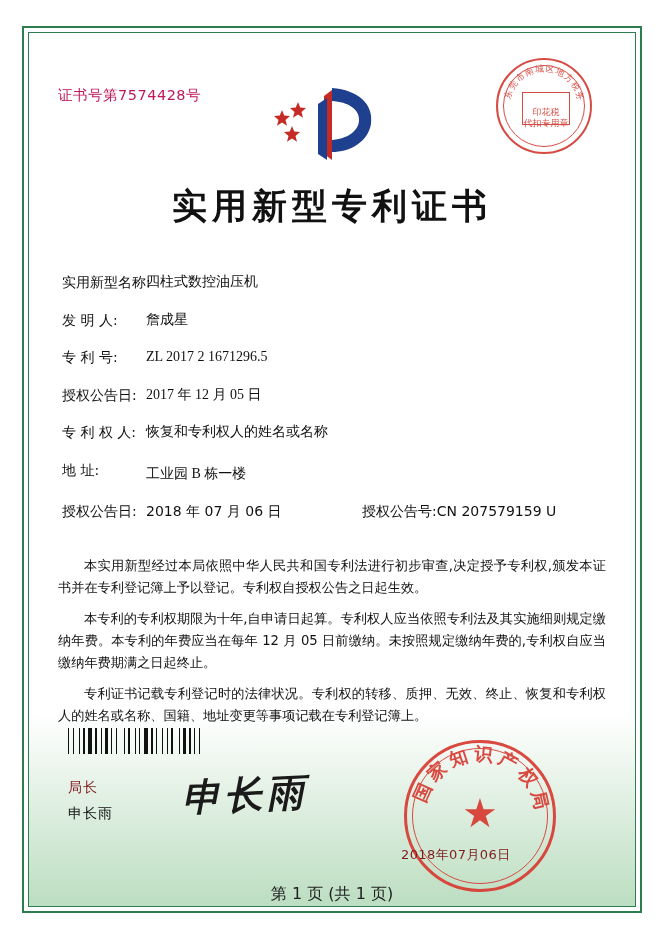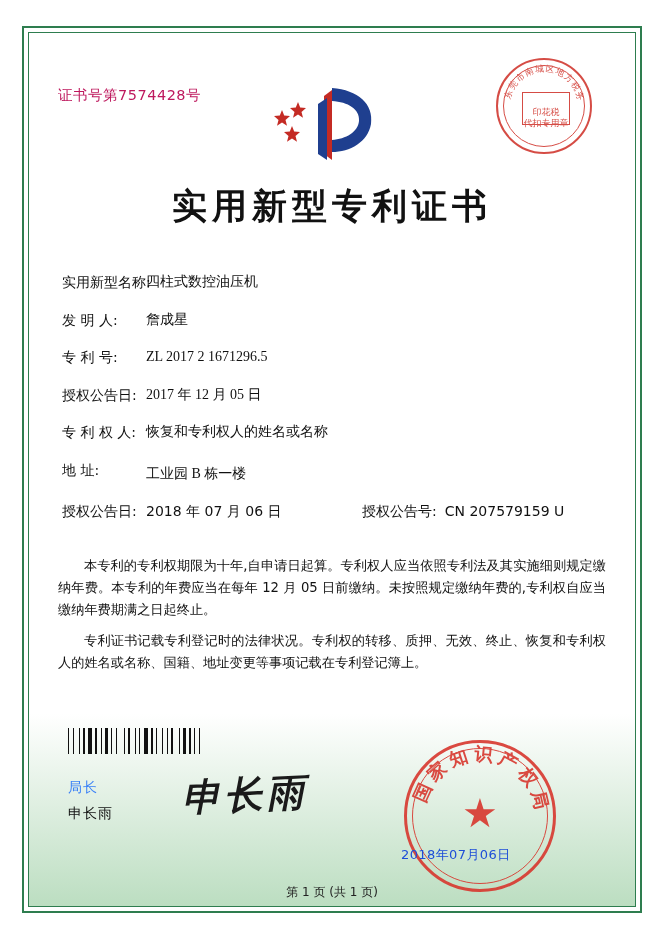--- a/index.html
+++ b/index.html
@@ -154,21 +154,21 @@
     display: block;
     margin-top: 4px;
   }
   .inline-pair {
     display: flex;
     align-items: flex-start;
     width: 100%;
   }
   .inline-pair .seg1 { width: 300px; display: flex; }
   .inline-pair .seg2 { display: flex; }
-  .inline-pair .lbl2 { margin-right: 8px; white-space: nowrap; }
+  .inline-pair .lbl2 { white-space: nowrap; }
 
   
   .paragraphs {
     position: absolute;
     left: 58px;
     top: 555px;
     width: 548px;
     font-size: 13.2px;
     line-height: 22px;
     color: #111111;
@@ -194,21 +194,21 @@
     background: #111;
     display: block;
   }
 
   
   .sig-label {
     position: absolute;
     left: 68px;
     top: 779px;
     font-size: 14px;
-    color: #3b82f6;
+    color: #7f1d1d;
     letter-spacing: 1px;
   }
   .sig-name {
     position: absolute;
     left: 68px;
     top: 805px;
     font-size: 14px;
     color: #111;
     letter-spacing: 1px;
   }
@@ -250,33 +250,33 @@
     transform: translate(-50%, -58%);
     font-size: 40px;
     color: #d8372e;
     line-height: 1;
   }
   .stamp-date {
     position: absolute;
     left: 401px;
     top: 846px;
     font-size: 13px;
-    color: #1d4ed8;
+    color: #7f1d1d;
     letter-spacing: 0.4px;
     white-space: nowrap;
   }
 
   
   .page-footer {
     position: absolute;
     left: 0;
     right: 0;
     top: 884px;
     text-align: center;
-    font-size: 12px;
+    font-size: 16px;
     color: #222;
   }
 </style>
 </head>
 <body>
 
 <div class="page">
 
   <div class="border-outer"></div>
   <div class="border-inner"></div>
@@ -355,20 +355,21 @@
         <div class="seg2">
           <div class="lbl2">授权公告号:</div>
           <div>CN 207579159 U</div>
         </div>
       </div>
     </div>
 
   </div>
 
   <div class="paragraphs">
+    <p>本实用新型经过本局依照中华人民共和国专利法进行初步审查,决定授予专利权,颁发本证书并在专利登记簿上予以登记。专利权自授权公告之日起生效。</p>
     <p>本专利的专利权期限为十年,自申请日起算。专利权人应当依照专利法及其实施细则规定缴纳年费。本专利的年费应当在每年 12 月 05 日前缴纳。未按照规定缴纳年费的,专利权自应当缴纳年费期满之日起终止。</p>
     <p>专利证书记载专利登记时的法律状况。专利权的转移、质押、无效、终止、恢复和专利权人的姓名或名称、国籍、地址变更等事项记载在专利登记簿上。</p>
   </div>
 
   <div class="barcode">
       <i style="left: 0px; width: 1px;"></i>
       <i style="left: 5px; width: 1px;"></i>
       <i style="left: 11px; width: 1px;"></i>
       <i style="left: 15px; width: 2px;"></i>
       <i style="left: 20px; width: 4px;"></i>

